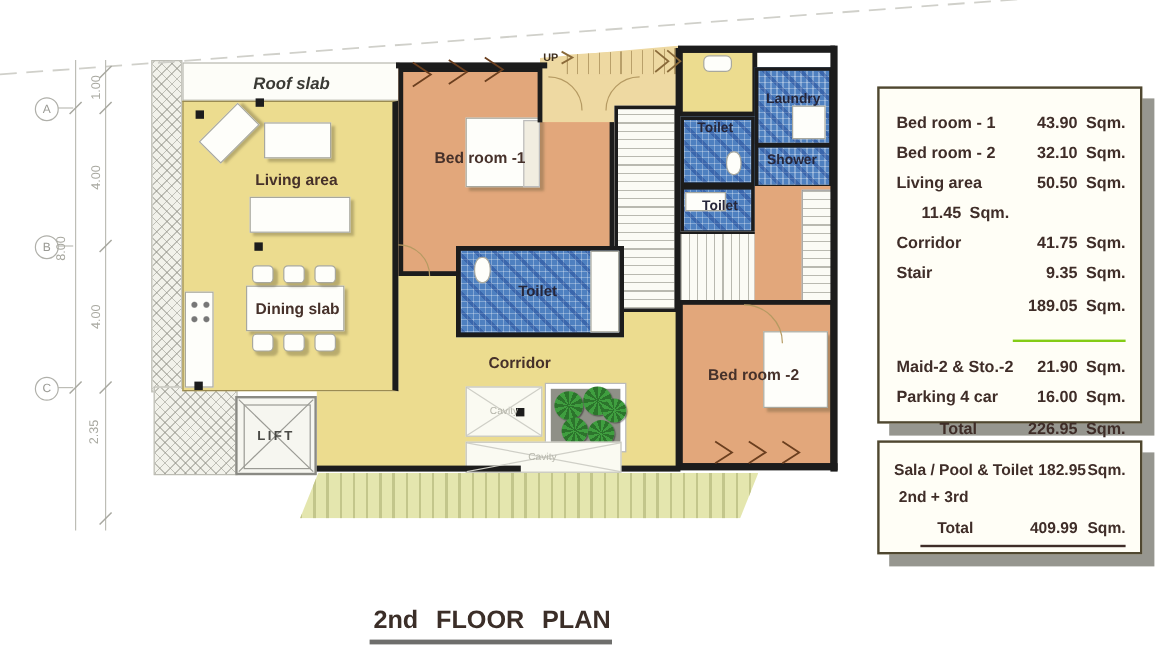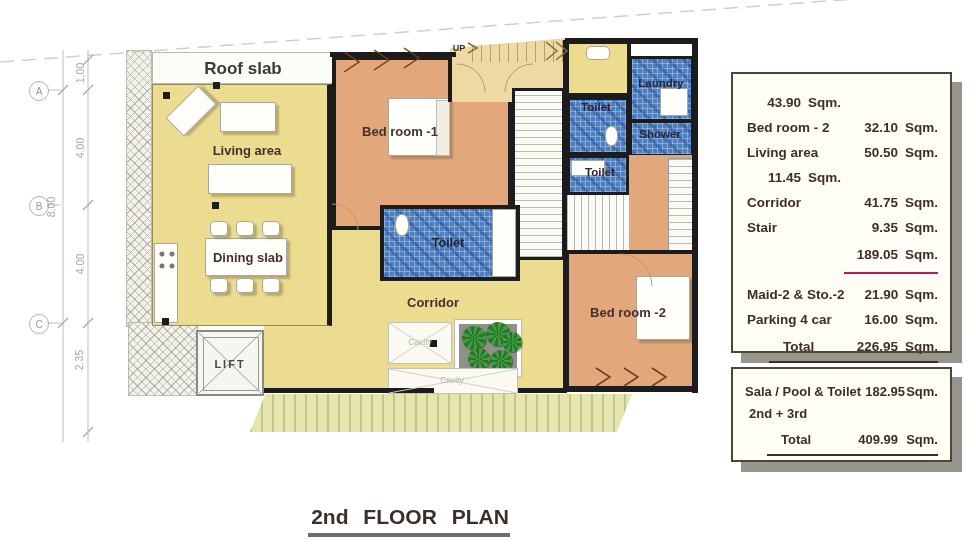--- a/index.html
+++ b/index.html
@@ -32,21 +32,21 @@
   .bubble{position:absolute;width:18px;height:18px;border:1px solid #b0b0aa;border-radius:50%;color:#9a9a94;
     font-size:10px;display:flex;align-items:center;justify-content:center;background:#fff;z-index:40;}
   svg.lines{position:absolute;left:0;top:0;pointer-events:none;z-index:30;}
   .plant{position:absolute;border-radius:50%;background:repeating-conic-gradient(#3f9e3f 0 20deg,#2c742c 20deg 40deg);box-shadow:1px 1px 1px rgba(0,0,0,.4);}
   .paper{position:absolute;background:#fffef6;border:2px solid #4f4730;box-shadow:10px 10px 0 #96968f;
     color:#3f2d28;font-weight:bold;font-size:13.5px;box-sizing:border-box;z-index:50;}
   .trow{display:flex;align-items:baseline;line-height:25px;}
   .tl{flex:1;text-align:left;white-space:nowrap;}
   .tv{width:54px;text-align:right;}
   .tu{width:40px;text-align:right;white-space:nowrap;}
-  .vu-underline{display:flex;margin-left:auto;border-bottom:2px solid #be185d;padding-bottom:5px;align-items:flex-end;}
+  .vu-underline{display:flex;margin-left:auto;border-bottom:2px solid #84cc16;padding-bottom:16px;align-items:flex-end;}
   .trow.totalrow{border-bottom:2px solid #3f2d28;margin-left:22px;padding-bottom:2px;}
   #title-block{position:absolute;left:306px;top:505px;width:208px;text-align:center;color:#3b2e28;
     font-size:21px;font-weight:bold;word-spacing:9px;z-index:50;}
   #title-underline{position:absolute;left:308px;top:533px;width:202px;height:4px;background:#6e6e6c;z-index:50;}
 </style>
 </head>
 <body>
 
 <div id="canvas">
 
@@ -194,38 +194,39 @@
   <div class="bubble" style="left:29px;top:314px;">
       <span>C</span>
     </div>
 
   <div class="dim" style="left:80px;top:73px;">1.00</div>
   <div class="dim" style="left:80px;top:148px;">4.00</div>
   <div class="dim" style="left:80px;top:264px;">4.00</div>
   <div class="dim" style="left:79px;top:360px;">2.35</div>
   <div class="dim" style="left:51px;top:207px;">8.00</div>
 
-  <div class="label" style="left:243px;top:69px;font-size:17px;color:#3a3a35;">Roof slab</div>
+  <div class="label" style="left:243px;top:69px;font-size:14px;color:#3a3a35;font-style:italic;">Roof slab</div>
   <div class="label" style="left:247px;top:150px;">Living area</div>
   <div class="label" style="left:248px;top:257px;">Dining slab</div>
   <div class="label" style="left:400px;top:131px;">Bed room -1</div>
   <div class="label" style="left:628px;top:312px;">Bed room -2</div>
   <div class="label wet" style="left:448px;top:243px;font-size:12.5px;">Toilet</div>
   <div class="label wet" style="left:596px;top:107px;">Toilet</div>
   <div class="label wet" style="left:600px;top:172px;">Toilet</div>
   <div class="label wet" style="left:661px;top:83px;">Laundry</div>
   <div class="label wet" style="left:660px;top:134px;">Shower</div>
   <div class="label" style="left:433px;top:302px;">Corridor</div>
   <div class="label" style="left:230px;top:364px;font-size:11px;letter-spacing:2px;color:#4a4a46;">LIFT</div>
   <div class="label small" style="left:459px;top:48px;color:#3f2f1f;">UP</div>
   <div class="label gray" style="left:420px;top:342px;">Cavity</div>
   <div class="label gray" style="left:452px;top:380px;">Cavity</div>
 
   <div class="paper" style="left:731px;top:72px;width:221px;height:281px;padding:16px 12px 0 14px;">
     <div class="trow">
+      <span class="tl">Bed room - 1</span>
       <span class="tv">43.90</span>
       <span class="tu">Sqm.</span>
     </div>
     <div class="trow">
       <span class="tl">Bed room - 2</span>
       <span class="tv">32.10</span>
       <span class="tu">Sqm.</span>
     </div>
     <div class="trow">
       <span class="tl">Living area</span>

